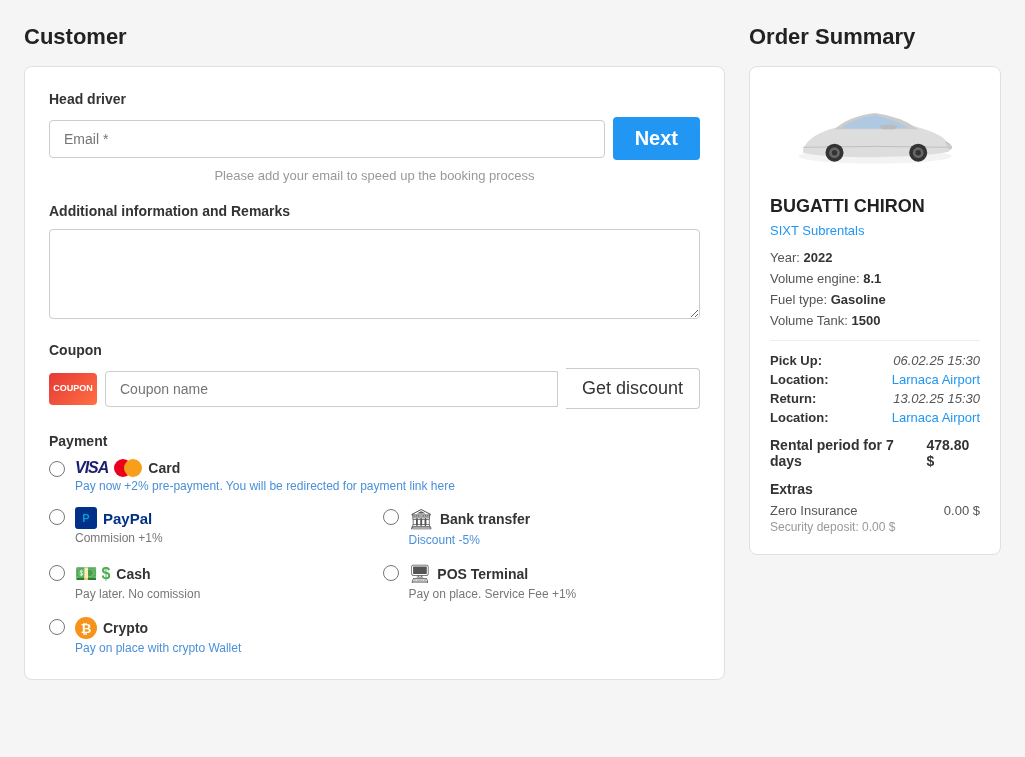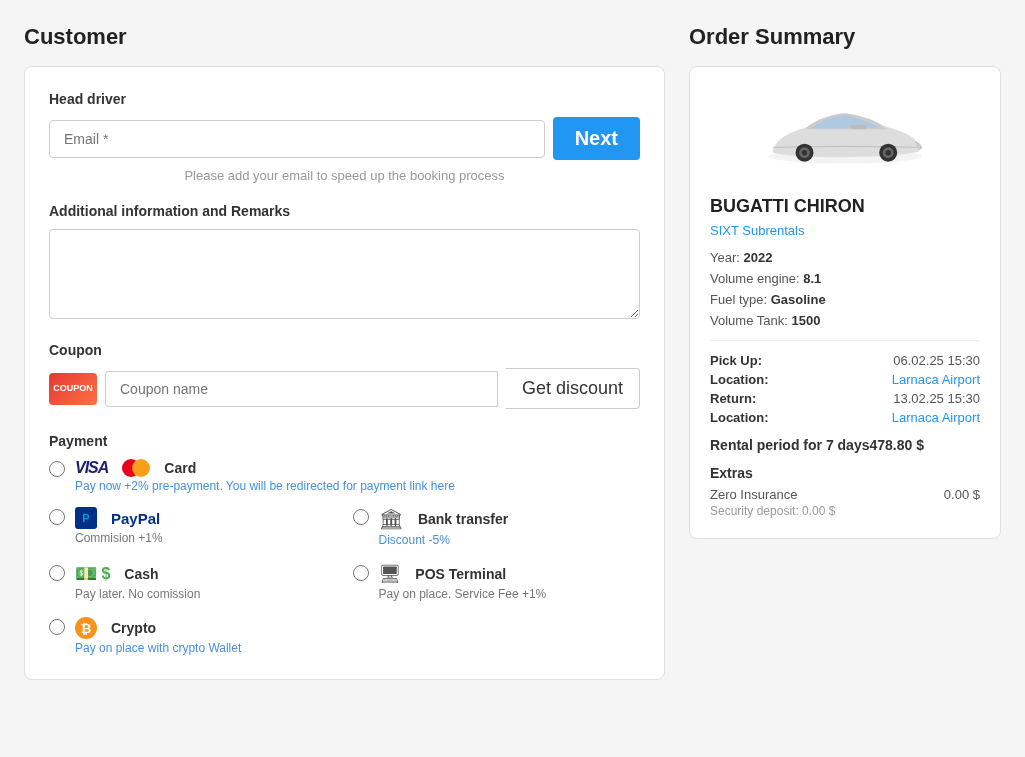--- a/index.html
+++ b/index.html
@@ -13,21 +13,21 @@
       display: flex;
       gap: 24px;
       padding: 24px;
       max-width: 1025px;
       margin: 0 auto;
     }
     .left-panel {
       flex: 1;
     }
     .right-panel {
-      width: 312px;
+      width: 252px;
     }
     h1.section-title {
       font-size: 22px;
       font-weight: 600;
       margin-bottom: 16px;
       color: #222;
     }
     .card {
       background: #fff;
       border: 1px solid #e0e0e0;
@@ -143,21 +143,21 @@
       height: 16px;
       margin-top: 2px;
       flex-shrink: 0;
       cursor: pointer;
       accent-color: #2196F3;
     }
     .payment-info {}
     .payment-logos {
       display: flex;
       align-items: center;
-      gap: 14px;
+      gap: 6px;
       margin-bottom: 2px;
     }
     .visa-logo {
       font-size: 16px;
       font-weight: 900;
       font-style: italic;
       color: #1a1f71;
       letter-spacing: -1px;
     }
     .mastercard-logo {
@@ -290,20 +290,21 @@
       font-size: 13px;
       margin-bottom: 4px;
     }
     .booking-detail-row .label {
       font-weight: 700;
       color: #333;
     }
     .booking-detail-row .value {
       color: #555;
       text-align: right;
+      font-style: italic;
     }
     .booking-detail-row .value-blue {
       color: #2196F3;
       text-align: right;
     }
     .rental-period-row {
       display: flex;
       justify-content: flex-start;
       align-items: center;
       margin-top: 12px;

